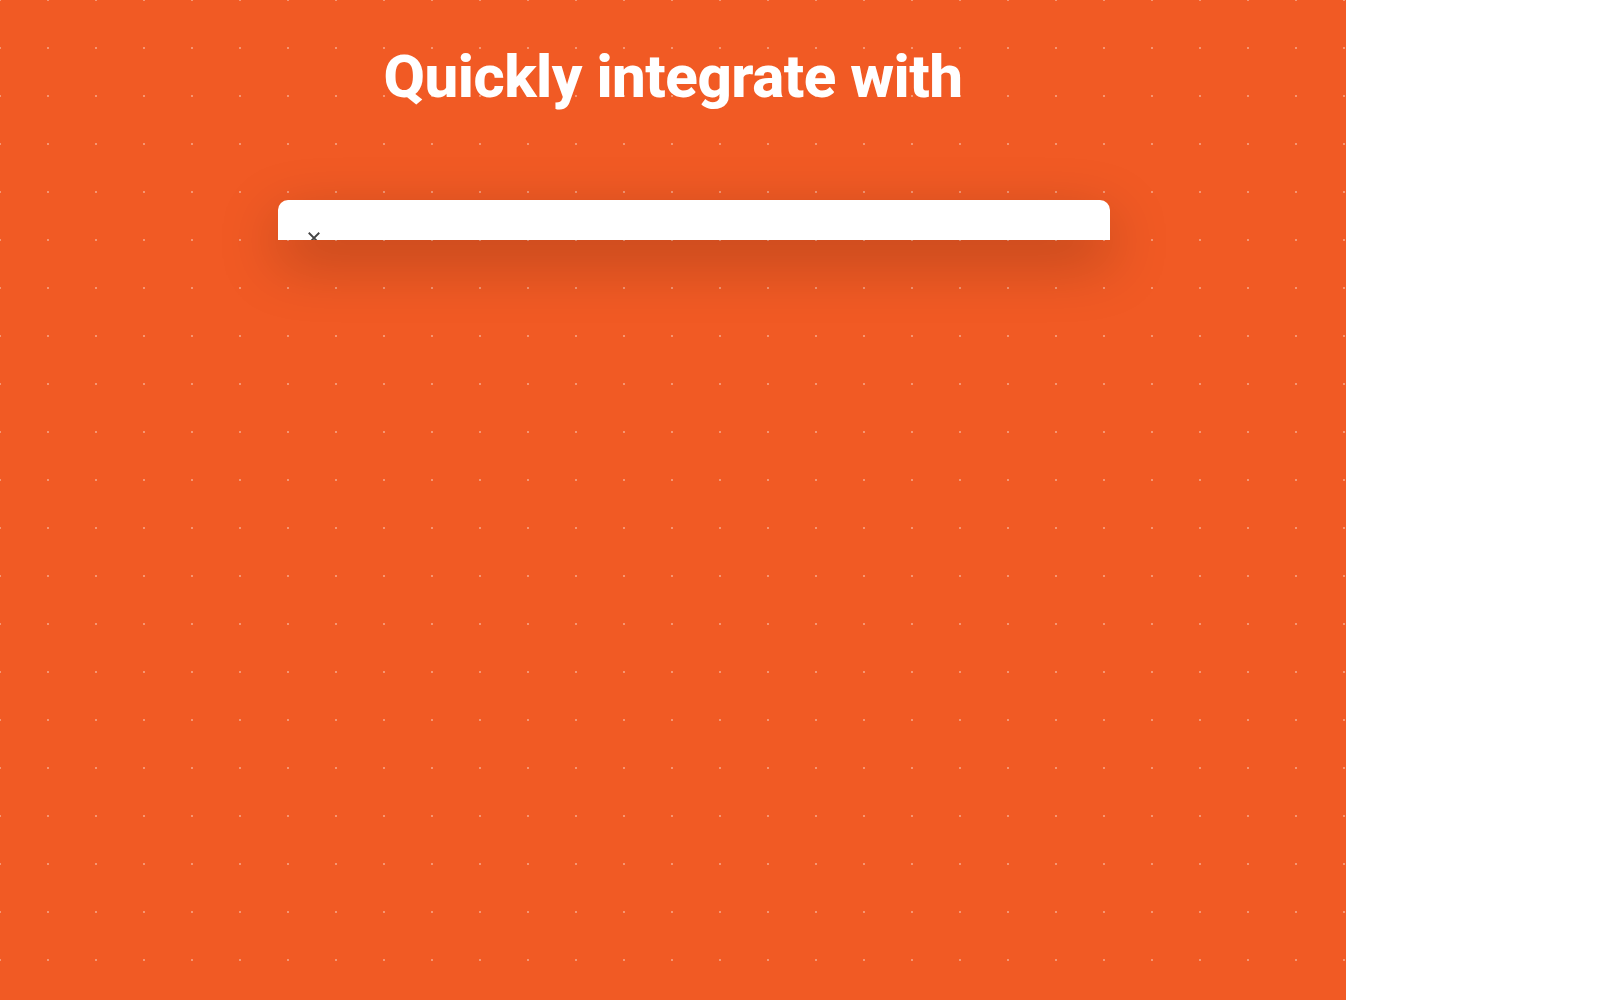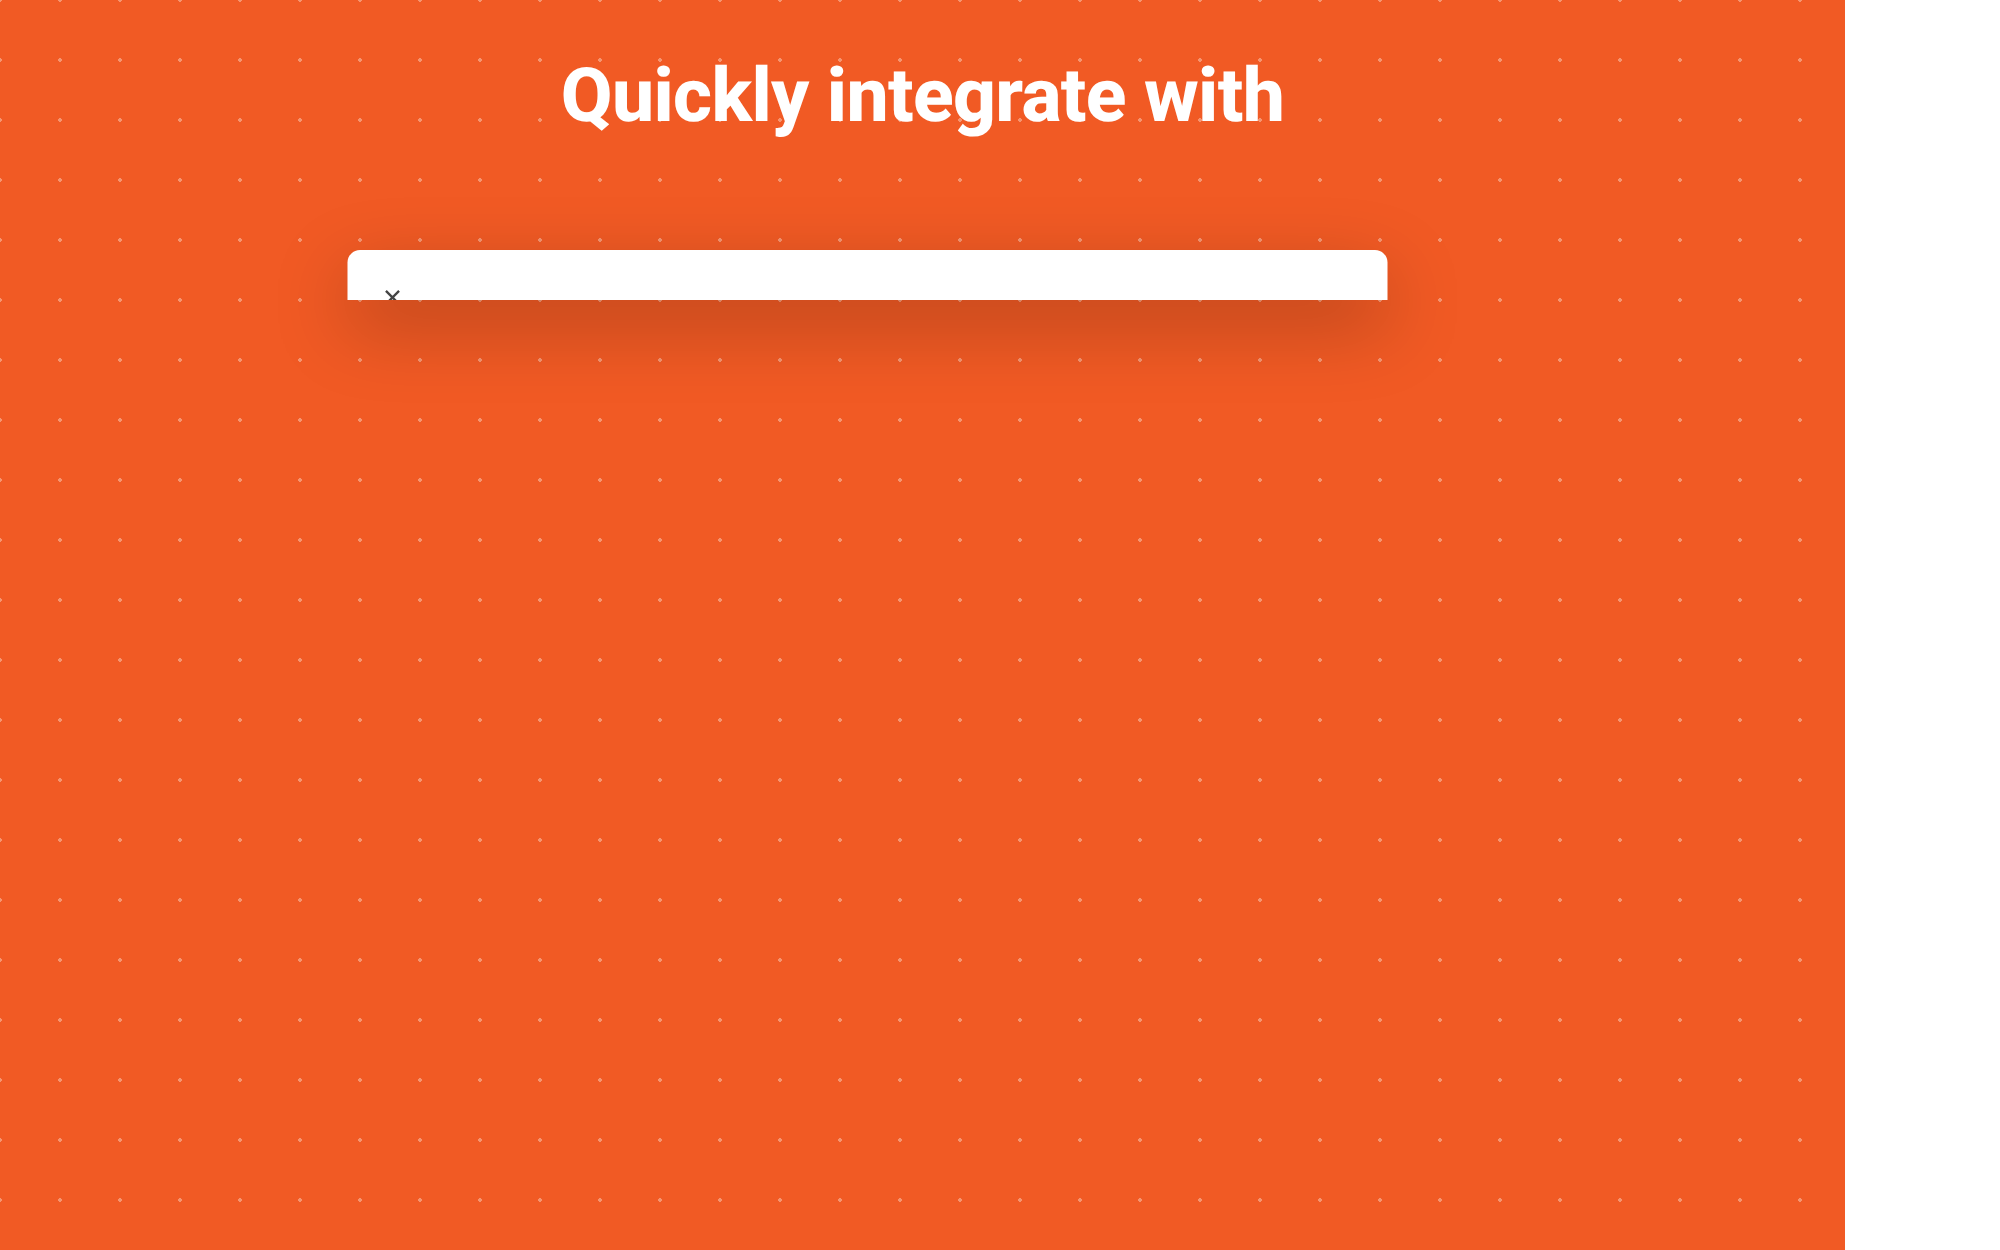--- a/index.html
+++ b/index.html
@@ -1,18 +1,18 @@
 <!DOCTYPE html>
 <html><head>
 <meta charset="utf-8">
 <style>
   * { box-sizing: border-box; margin: 0; padding: 0; }
   html, body { width: 1600px; height: 1000px; overflow: hidden; font-family: -apple-system, BlinkMacSystemFont, "Segoe UI", Roboto, sans-serif; }
   .canvas {
-    width: 1476px; height: 1000px;
+    width: 1346px; height: 1000px;
     background-color: #f15a24;
     background-image: radial-gradient(circle, rgba(255,255,255,0.35) 1.5px, transparent 1.5px);
     background-size: 48px 48px;
     background-position: 24px 24px;
     position: relative;
   }
   .headline {
     position: absolute;
     top: 45px;
     left: 0; right: 0;

